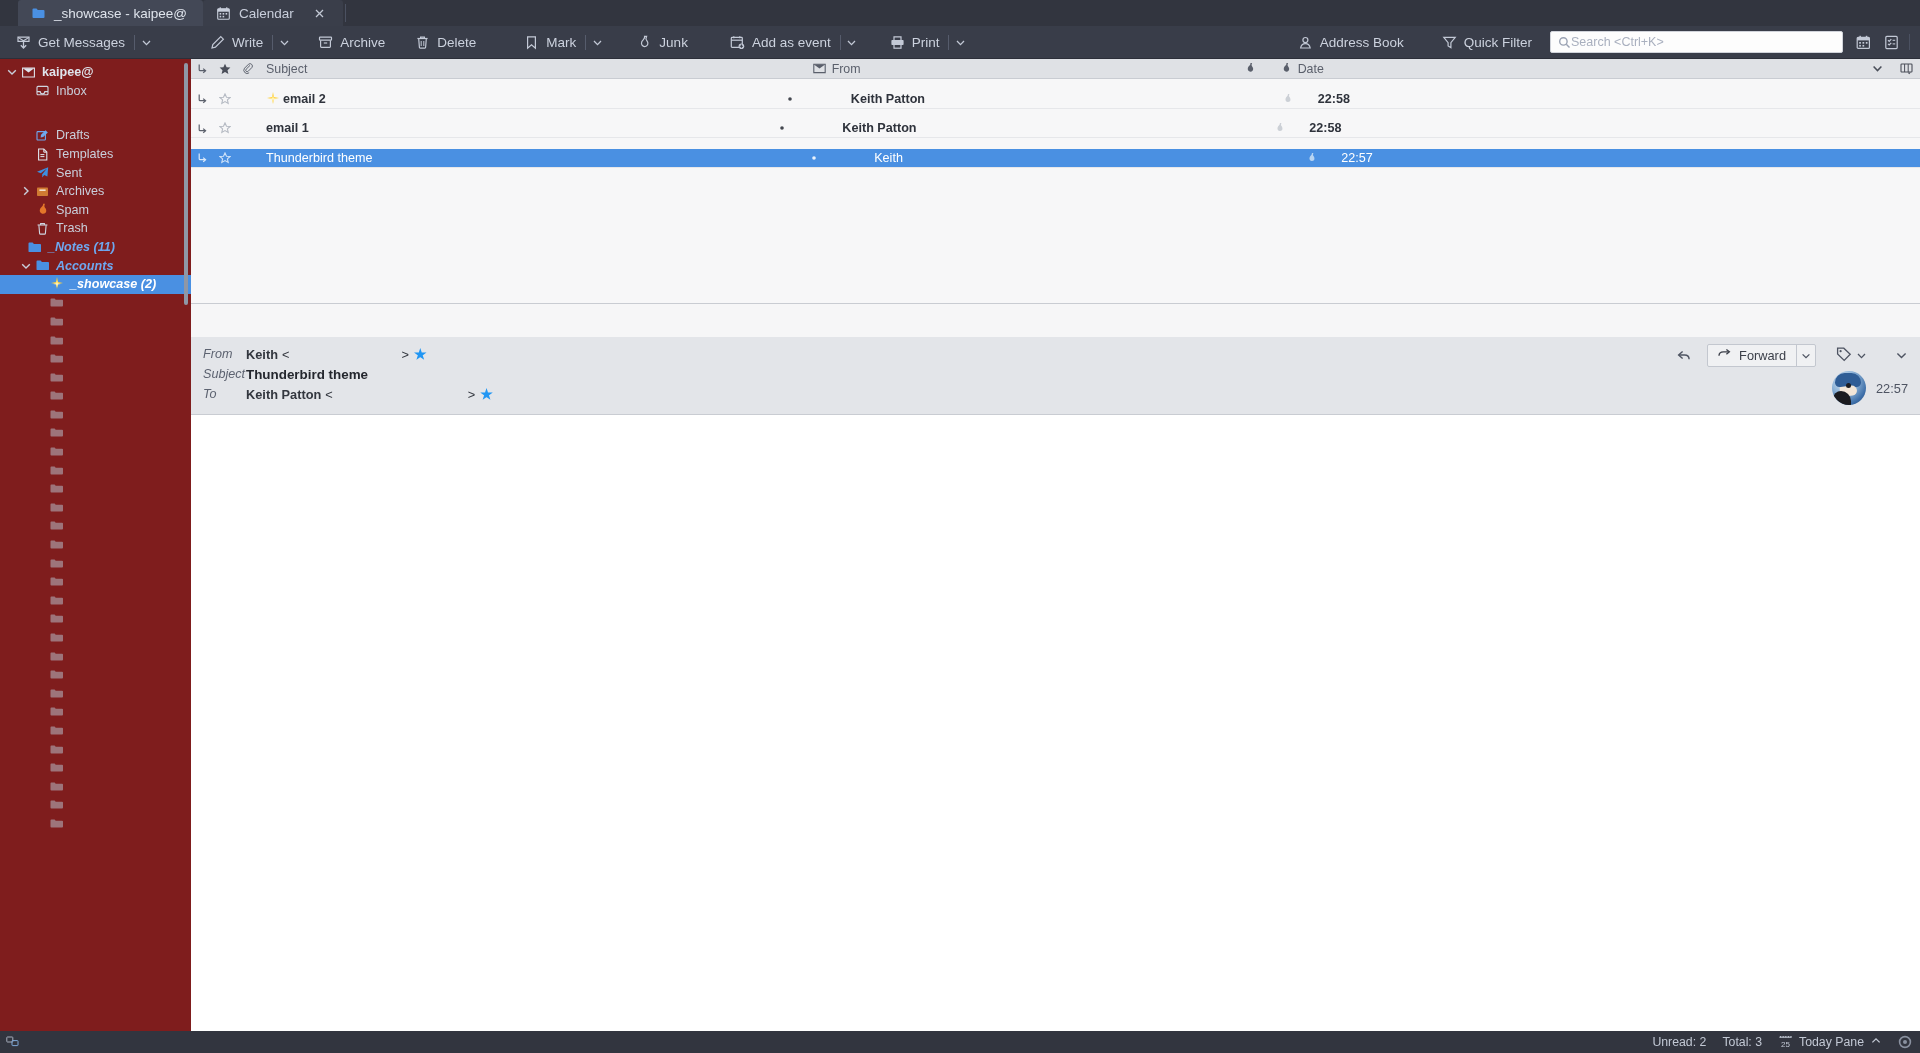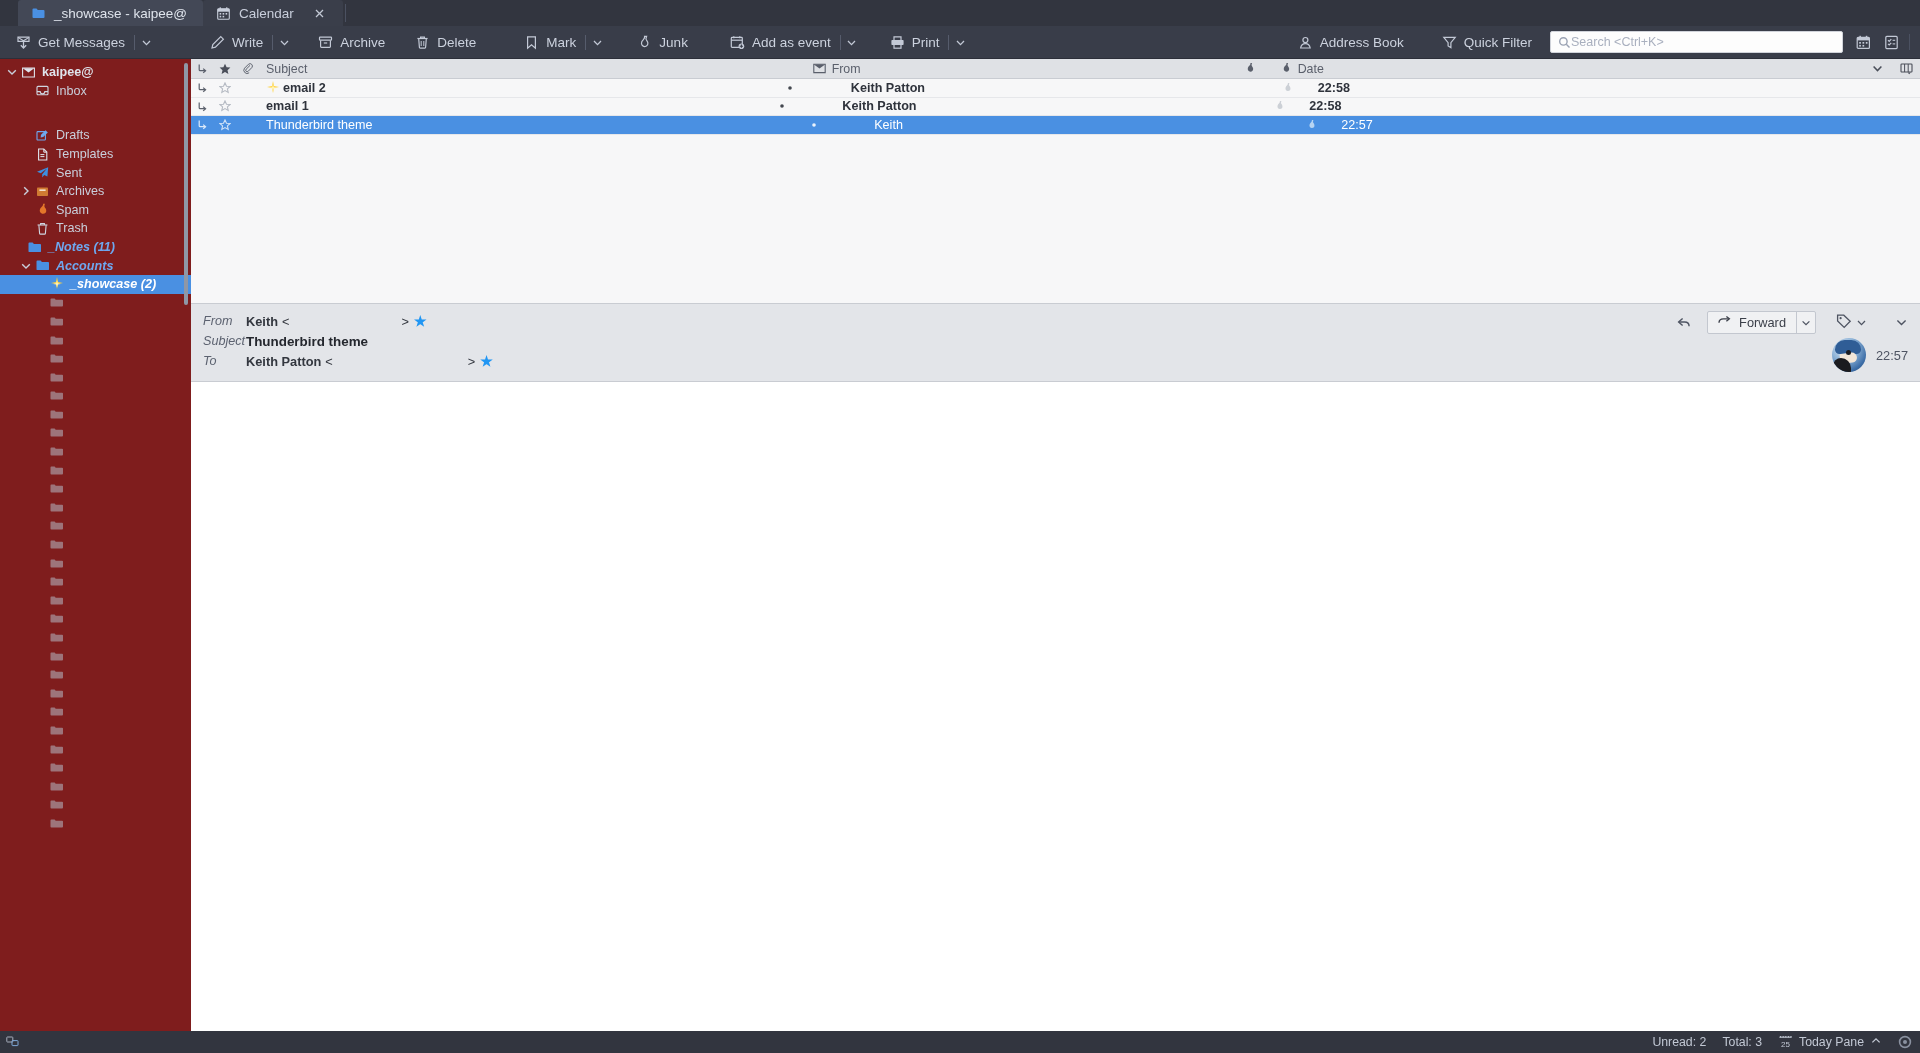--- a/index.html
+++ b/index.html
@@ -129,21 +129,21 @@
   .frow.blue { color: #6ea8f0; font-style: italic; font-weight: bold; }
   .frow.selected { background: #4a90e2; color: #ffffff; }
   .frow.blank .ficon { opacity: .55; }
   .sb-scroll {
     position: absolute; right: 3px; top: 4px;
     width: 4px; height: 242px;
     background: #8f97a6; border-radius: 2px;
   }
 
   
-  .main { flex: 1 1 auto; display: flex; flex-direction: column; min-width: 0; background: #f6f6f7; }
+  .main { flex: 1 1 auto; display: flex; flex-direction: column; min-width: 0; background: #f6f6f7; gap: 33px; }
 
   
   .msglist { flex: 0 0 245px; display: flex; flex-direction: column; background: #f7f7f8; border-bottom: 1px solid #c9ccd2; }
   .mlhead {
     height: 20px; flex: 0 0 20px;
     background: #dfe1e5;
     display: flex; align-items: center;
     font-size: 12.4px; color: #5a5f6b;
     border-bottom: 1px solid #c9ccd2;
   }
@@ -156,20 +156,21 @@
   .c-from   { width: 415px; flex: 0 0 415px; padding-left: 3px; }
   .c-junk   { width: 50px; flex: 0 0 50px; justify-content: center; }
   .c-date   { width: 200px; flex: 0 0 200px; padding-left: 5px; }
   .c-colpick{ width: 28px; flex: 0 0 28px; justify-content: center; }
   .mlhead .hdr-ic { margin-right: 6px; display: flex; align-items: center; color: #5a5f6b; }
   .mrow {
     height: 18.5px; flex: 0 0 18.5px;
     display: flex; align-items: center;
     font-size: 12.6px; color: #3b3f49;
     border-bottom: 1px solid #e6e7ea;
+    margin-top: 11px;
   }
   .mrow.unread { font-weight: bold; color: #2f333c; }
   .mrow.selected { background: #4a90e2; color: #ffffff; font-weight: normal; }
   .mrow .newdot { margin-right: 3px; display: inline-flex; }
   .mlbody { flex: 1 1 auto; background: #f7f7f8; }
 
   
   .reader { flex: 1 1 auto; display: flex; flex-direction: column; background: #ffffff; min-height: 0; }
   .rhead {
     background: #e3e5e9;

